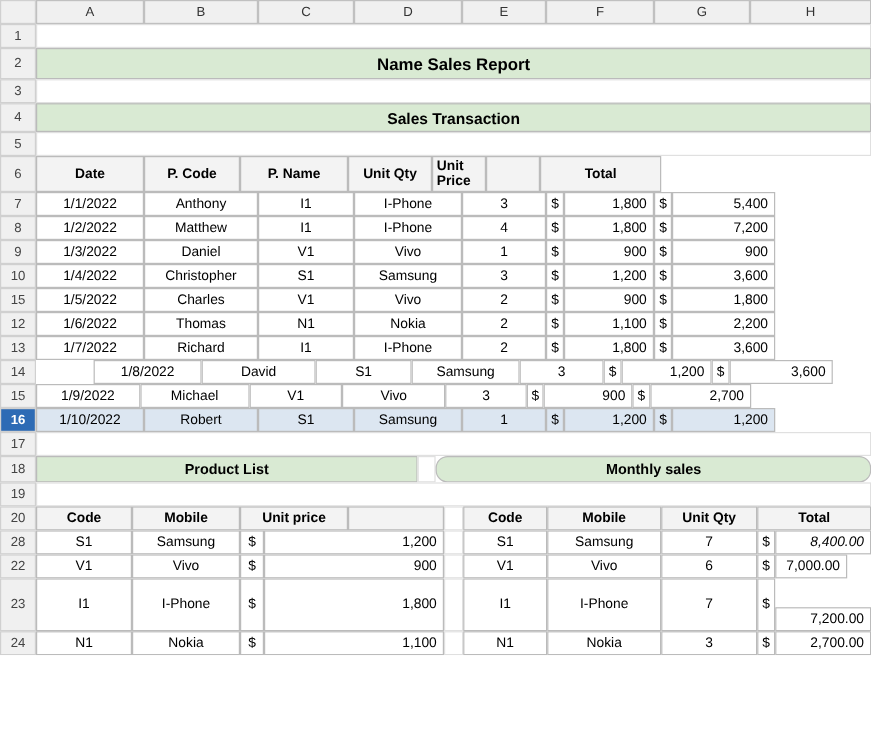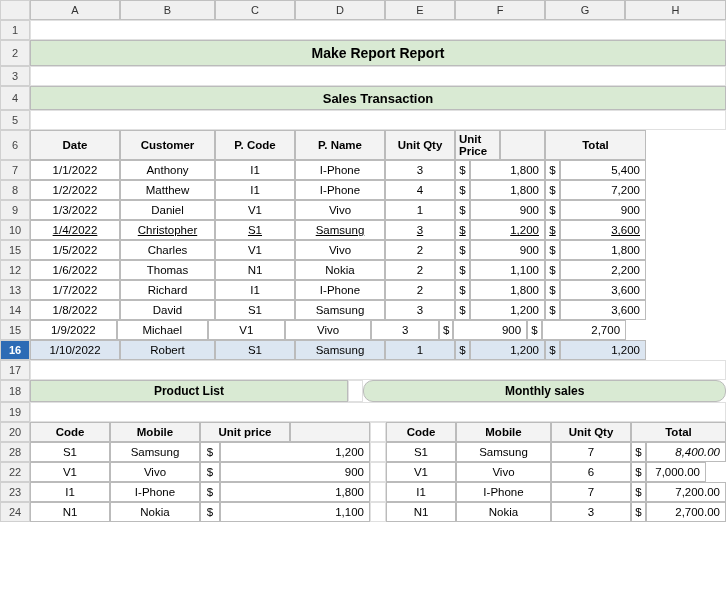--- a/index.html
+++ b/index.html
@@ -122,21 +122,21 @@
   <div class="row">
     <div class="row-num">1</div>
     <div style="width:696px; display:flex;">
       <div class="tc" style="width:696px; border:1px solid #e0e0e0;"></div>
     </div>
   </div>
 
   <div class="row">
     <div class="row-num">2</div>
     <div style="width:696px; display:flex;">
-      <div class="tc sec span-all" style="width:696px; font-size:14px; font-weight:bold; min-height:26px;">Make Report Report</div>
+      <div class="tc sec span-all" style="width:696px; font-size:14px; font-weight:bold; min-height:26px;">Name Sales Report</div>
     </div>
   </div>
 
   <div class="row">
     <div class="row-num">3</div>
     <div style="width:696px; display:flex;">
       <div class="tc" style="width:696px; border:1px solid #e0e0e0;"></div>
     </div>
   </div>
 
@@ -151,21 +151,20 @@
     <div class="row-num">5</div>
     <div style="width:696px; display:flex;">
       <div class="tc" style="width:696px; border:1px solid #e0e0e0;"></div>
     </div>
   </div>
 
   <div class="row">
     <div class="row-num">6</div>
     <div style="width:696px; display:flex;">
       <div class="tc hdr w-b">Date</div>
-      <div class="tc hdr w-c">Customer</div>
       <div class="tc hdr w-d">P. Code</div>
       <div class="tc hdr w-e">P. Name</div>
       <div class="tc hdr w-f">Unit Qty</div>
       <div class="tc hdr" style="width:45px;">Unit Price</div>
       <div class="tc hdr" style="width:45px;"></div>
       <div class="tc hdr w-i">Total</div>
     </div>
   </div>
 
   <div class="row">
@@ -208,21 +207,21 @@
       <div class="tc w-f">1</div>
       <div class="tc" style="width:15px;">$</div>
       <div class="tc right" style="width:75px;">900</div>
       <div class="tc" style="width:15px;">$</div>
       <div class="tc right" style="width:86px;">900</div>
     </div>
   </div>
 
   <div class="row">
     <div class="row-num">10</div>
-    <div style="width:696px; display:flex;text-decoration:underline;">
+    <div style="width:696px; display:flex;">
       <div class="tc w-b">1/4/2022</div>
       <div class="tc w-c">Christopher</div>
       <div class="tc w-d">S1</div>
       <div class="tc w-e">Samsung</div>
       <div class="tc w-f">3</div>
       <div class="tc" style="width:15px;">$</div>
       <div class="tc right" style="width:75px;">1,200</div>
       <div class="tc" style="width:15px;">$</div>
       <div class="tc right" style="width:86px;">3,600</div>
     </div>
@@ -268,21 +267,21 @@
       <div class="tc w-f">2</div>
       <div class="tc" style="width:15px;">$</div>
       <div class="tc right" style="width:75px;">1,800</div>
       <div class="tc" style="width:15px;">$</div>
       <div class="tc right" style="width:86px;">3,600</div>
     </div>
   </div>
 
   <div class="row">
     <div class="row-num">14</div>
-    <div style="width:696px; display:flex;">
+    <div style="width:696px; display:flex;margin-left:48px;">
       <div class="tc w-b">1/8/2022</div>
       <div class="tc w-c">David</div>
       <div class="tc w-d">S1</div>
       <div class="tc w-e">Samsung</div>
       <div class="tc w-f">3</div>
       <div class="tc" style="width:15px;">$</div>
       <div class="tc right" style="width:75px;">1,200</div>
       <div class="tc" style="width:15px;">$</div>
       <div class="tc right" style="width:86px;">3,600</div>
     </div>
@@ -399,21 +398,21 @@
     <div style="width:696px; display:flex;">
       <div class="tc" style="width:80px;">I1</div>
       <div class="tc" style="width:90px;">I-Phone</div>
       <div class="tc" style="width:20px;">$</div>
       <div class="tc right" style="width:150px;">1,800</div>
       <div class="tc" style="width:16px; border:1px solid #e0e0e0;"></div>
       <div class="tc" style="width:70px;">I1</div>
       <div class="tc" style="width:95px;">I-Phone</div>
       <div class="tc" style="width:80px;">7</div>
       <div class="tc" style="width:15px;">$</div>
-      <div class="tc right" style="width:80px;">7,200.00</div>
+      <div class="tc right" style="width:80px;margin-top:24px;">7,200.00</div>
     </div>
   </div>
 
   <div class="row">
     <div class="row-num">24</div>
     <div style="width:696px; display:flex;">
       <div class="tc" style="width:80px;">N1</div>
       <div class="tc" style="width:90px;">Nokia</div>
       <div class="tc" style="width:20px;">$</div>
       <div class="tc right" style="width:150px;">1,100</div>

